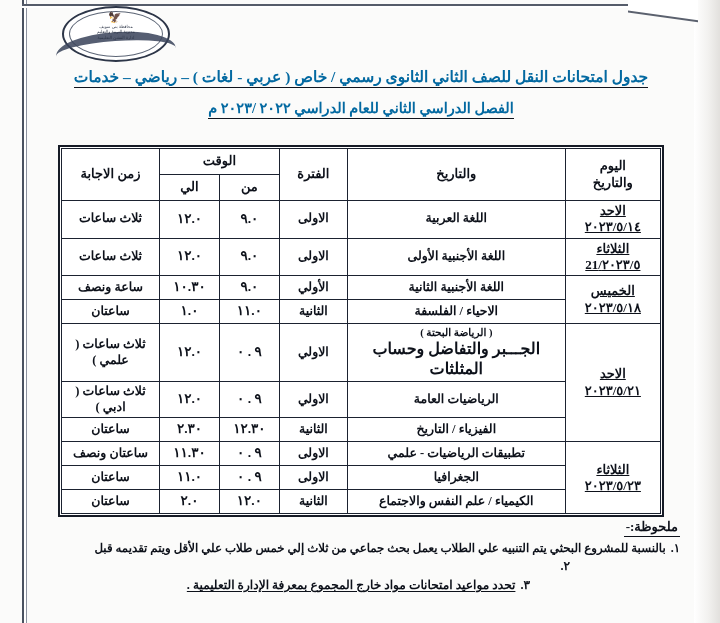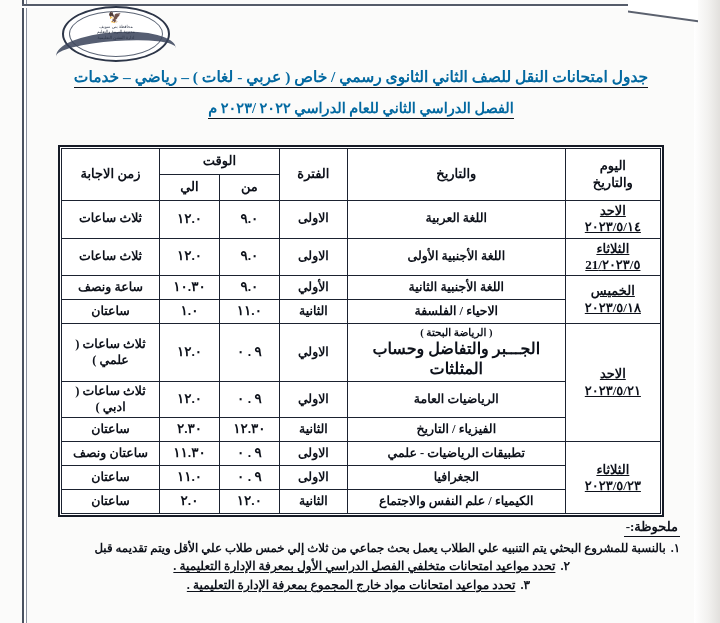--- a/index.html
+++ b/index.html
@@ -368,23 +368,20 @@
 
       <div class="note note-1">
         <span class="idx">١.</span>
         <span class="body">
           <span class="ln">بالنسبة للمشروع البحثي يتم التنبيه علي الطلاب يعمل بحث جماعي من ثلاث إلي خمس طلاب علي الأقل ويتم تقديمه قبل</span>
         </span>
       </div>
 
       <div class="note indent underline">
         <span class="idx">٢.</span>
-        <span class="body">
-          <span class="ln">تحدد  مواعيد امتحانات متخلفي الفصل الدراسي الأول بمعرفة الإدارة التعليمية .</span>
-        </span>
       </div>
 
       <div class="note indent2 underline">
         <span class="idx">٣.</span>
         <span class="body">
           <span class="ln">تحدد مواعيد امتحانات مواد خارج المجموع بمعرفة الإدارة التعليمية .</span>
         </span>
       </div>
     </div>
 

